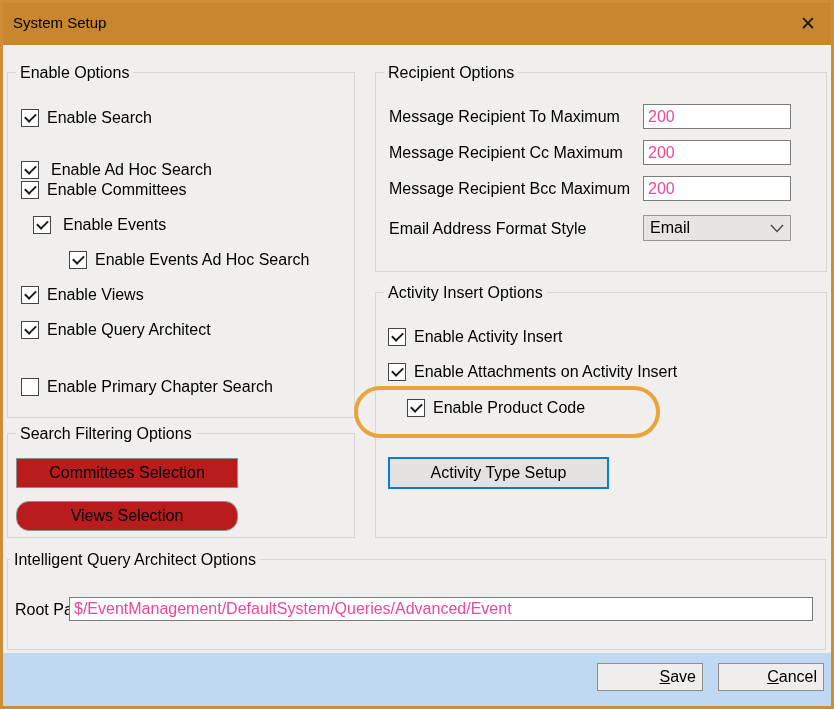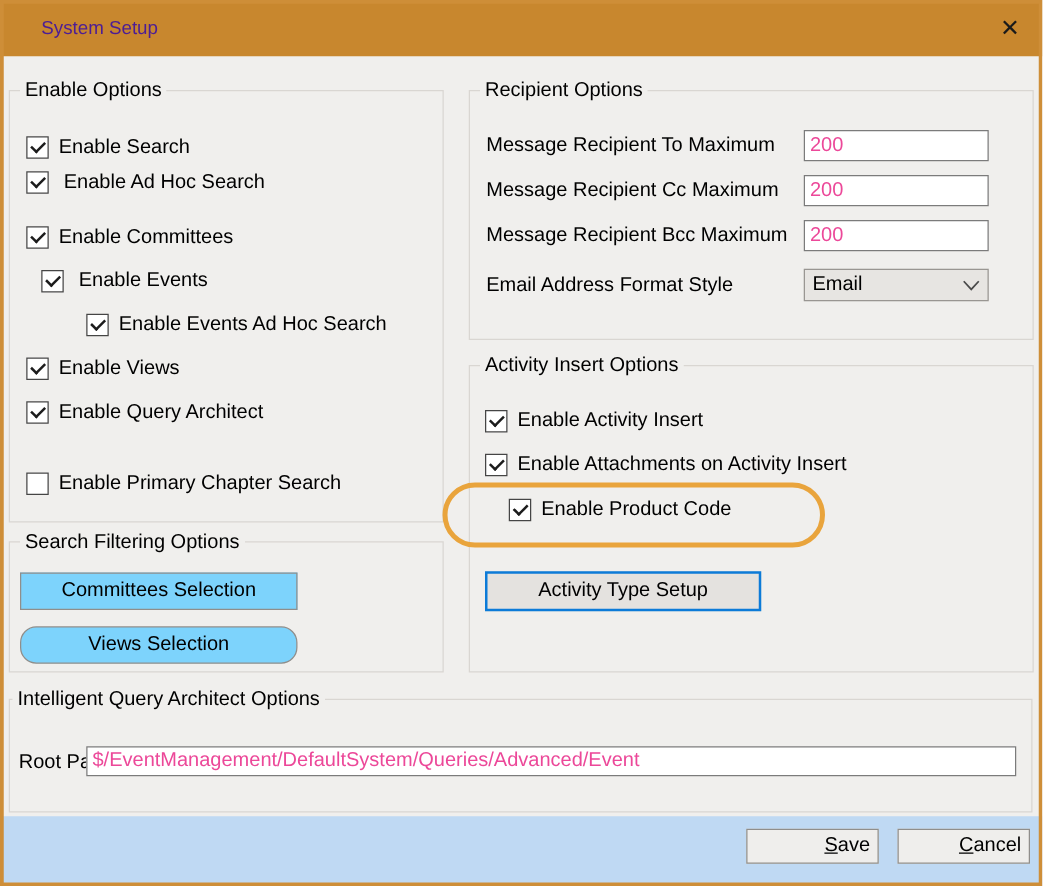--- a/index.html
+++ b/index.html
@@ -22,22 +22,22 @@
     pointer-events:none;
     z-index:50;
   }
   
   .titlebar {
     position:absolute; left:0; top:0; width:834px; height:45px;
     background:#C8872E;
     display:flex; align-items:center;
   }
   .titlebar .title {
-    margin-left:33px;
-    font-size:15px; color:#4c1d95;
+    margin-left:13px;
+    font-size:15px; color:#000000;
   }
   .close-btn {
     position:absolute; right:10px; top:7px;
     width:32px; height:32px;
     display:flex; align-items:center; justify-content:center;
     font-size:19px; color:#1a1a1a;
     cursor:default;
   }
   
   .group {
@@ -93,21 +93,21 @@
     border:1px solid #999692;
     background:#E7E5E2;
     display:flex; align-items:center;
     padding:0 6px;
   }
   .dropdown .dd-value { flex:1; }
   .dropdown svg { flex:0 0 auto; }
   
   .btn {
     position:absolute;
-    background:#7dd3fc;
+    background:#b91c1c;
     border:1px solid #908E8B;
     display:flex; align-items:center; justify-content:center;
     font-size:16px; cursor:default;
   }
   .btn .ak {
     display:block; width:100%; text-align:right;
   }
   .btn .ak::first-letter { text-decoration:underline; }
   .btn-focus {
     border:2px solid #0C7BD8;
@@ -140,21 +140,21 @@
     <span class="title">System Setup</span>
     <span class="close-btn">✕</span>
   </div>
 
   <div class="group" style="left:7px; top:72px; width:348px; height:346px;">
     <span class="group-title">Enable Options</span>
     <div class="cb-row" style="left:13px; top:36px;">
       <span class="cb checked"></span>
       <span class="cb-label">Enable Search</span>
     </div>
-    <div class="cb-row" style="left:13px; top:64px;gap:12px;">
+    <div class="cb-row" style="left:13px; top:88px;gap:12px;">
       <span class="cb checked"></span>
       <span class="cb-label">Enable Ad Hoc Search</span>
     </div>
     <div class="cb-row" style="left:13px; top:108px;">
       <span class="cb checked"></span>
       <span class="cb-label">Enable Committees</span>
     </div>
     <div class="cb-row" style="left:25px; top:143px;gap:12px;">
       <span class="cb checked"></span>
       <span class="cb-label">Enable Events</span>

